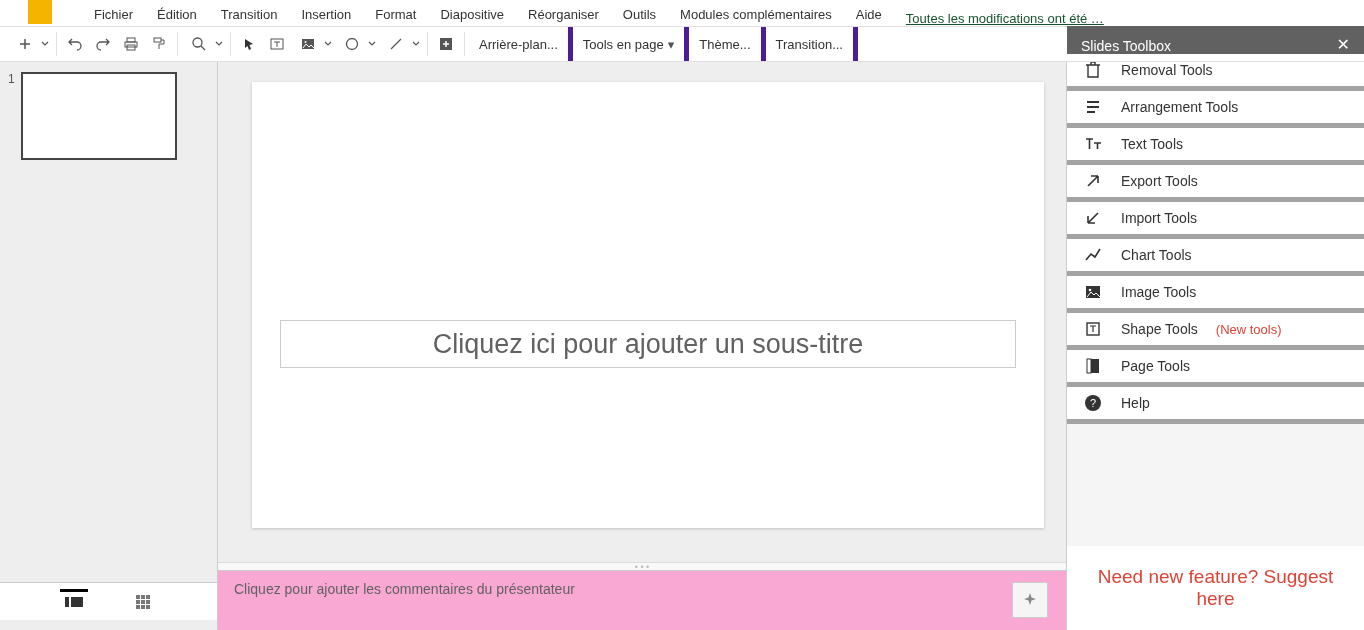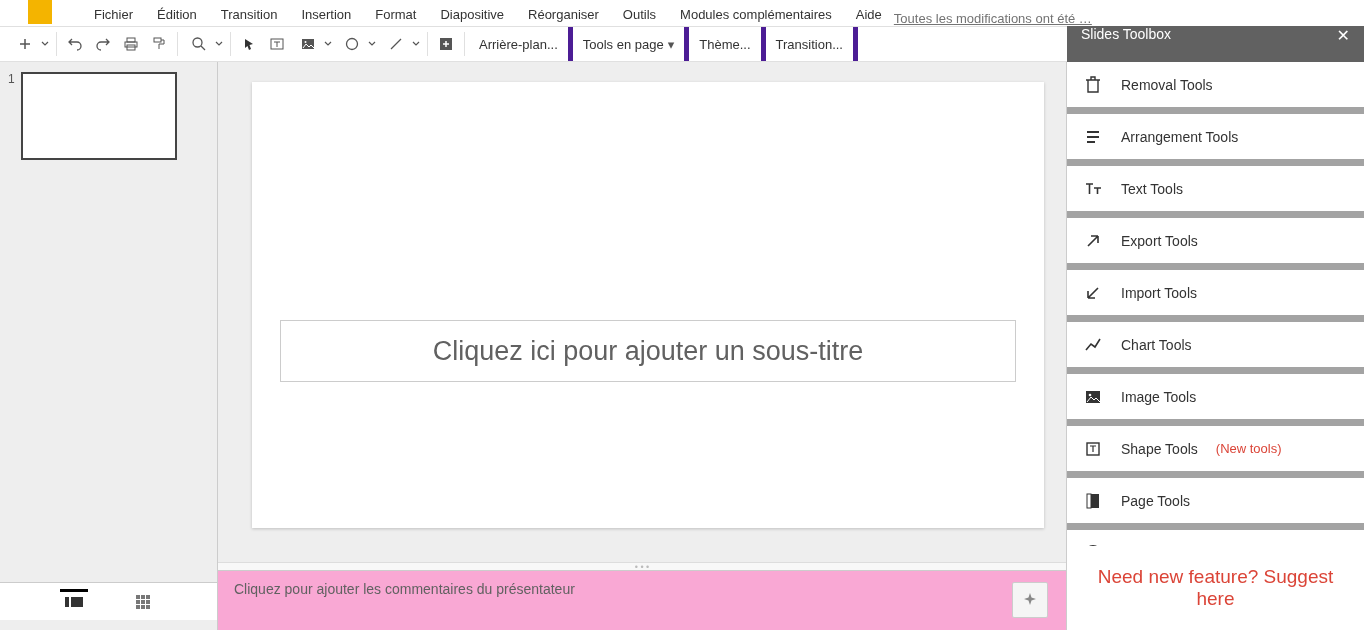--- a/index.html
+++ b/index.html
@@ -1,20 +1,20 @@
 <!DOCTYPE html>
 <html><head>
 <meta charset="utf-8">
 <style>
 * { box-sizing: border-box; margin: 0; padding: 0; }
 body { font-family: Arial, sans-serif; font-size: 13px; color: #333; overflow: hidden; width: 1364px; height: 630px; background: #fff; }
 .menubar { height: 26px; display: flex; align-items: flex-end; padding: 0 10px; gap: 0; }
 .logo-box { width:24px; height:24px; background:#f4b400; margin-left:18px; margin-right:30px; position:relative; top:-2px;}
 .menu-item { padding: 4px 12px; cursor: pointer; color: #333; font-size: 13px; }
-.mods-text { color: #737373; text-decoration: underline; font-size: 13px; cursor:pointer;}
+.mods-text { color: #14532d; text-decoration: underline; margin-left: 12px; font-size: 13px; cursor:pointer;}
 .toolbar { height: 36px; border-top: 1px solid #e0e0e0; border-bottom: 1px solid #e0e0e0; display: flex; align-items: center; padding: 0 8px; position: relative; }
 .tool-btn { width: 28px; height: 28px; display: flex; align-items: center; justify-content: center; cursor: pointer; color: #555; border-radius: 2px; }
 .tool-sep { width: 1px; height: 24px; background: #e0e0e0; margin: 0 4px; }
 .tool-dropdown { display: flex; align-items: center; gap: 2px; cursor:pointer; padding:0 3px;}
 .tool-text-btn { height: 34px; display: flex; align-items: center; padding: 0 10px; border-right: 5px solid #4c1d95; font-size: 13px; color: #333; cursor: pointer; }
 .tool-text-btn:first-of-type { border-left: 1px solid #e0e0e0; }
 .tool-text-btn .chev { margin-left:4px; color:#555;}
 .collapse-chev { position:absolute; right:12px; color:#555; cursor:pointer;}
 .main { display: flex; height: calc(630px - 26px - 36px); }
 .filmstrip { width: 218px; background: #eee; border-right: 1px solid #ccc; padding: 10px 8px; display:flex; flex-direction:column;}
@@ -22,31 +22,31 @@
 .thumb-num { font-size:12px; color:#555; }
 .thumb { width: 156px; height: 88px; background: #fff; border: 2px solid #444; }
 .filmstrip-footer { margin-top:auto; height:38px; background:#fff; border-top:1px solid #ccc; display:flex; align-items:center; justify-content:space-around; margin-left:-8px; margin-right:-8px; padding:0 40px;}
 .film-tab { width:28px; height:24px; display:flex; align-items:center; justify-content:center; color:#616161; cursor:pointer;}
 .film-tab.active { border-top:3px solid #000; margin-top:-2px;}
 .canvas-area { flex: 1; background: #eee; display: flex; flex-direction: column; position: relative; }
 .canvas-scroll { flex:1; display:flex; align-items:flex-start; justify-content:center; padding:20px 0 0 0; overflow:hidden;}
 .slide { width: 792px; height: 446px; background: #fff; box-shadow: 0 1px 3px rgba(0,0,0,0.2); position:relative; margin-left:12px;}
 .title-box { position:absolute; left:28px; top:62px; width:736px; height:160px; border:1px solid #ccc; display:flex; align-items:center; justify-content:center; text-align:center; }
 .title-box span { font-size:46px; color:#212121; line-height:1.3; font-family: Arial, sans-serif;}
-.subtitle-box { position:absolute; left:28px; top:238px; width:736px; height:62px; border:1px solid #ccc; display:flex; align-items:center; justify-content:center;}
+.subtitle-box { position:absolute; left:28px; top:238px; width:736px; height:48px; border:1px solid #ccc; display:flex; align-items:center; justify-content:center;}
 .subtitle-box span { font-size:27px; color:#616161; }
 .drag-handle { height:8px; background:#f8f8f8; border-top:1px solid #ddd; display:flex; align-items:center; justify-content:center; color:#bbb; font-size:9px;}
 .speaker-notes { height:60px; background:#f9a8d4; border-top:1px solid #ccc; padding:10px 16px; position:relative;}
 .speaker-notes span { color:#616161; font-size:14px;}
 .explore-btn { position:absolute; right:18px; bottom:12px; width:36px; height:36px; border:1px solid #ccc; background:#f5f5f5; border-radius:2px; display:flex; align-items:center; justify-content:center; color:#666; cursor:pointer;}
 .sidebar { width: 298px; border-left: 1px solid #ccc; display: flex; flex-direction: column; background:#fff;}
-.sidebar-header { height: 36px; background: #616161; color: #fff; display: flex; align-items: flex-start; padding: 0 14px; font-size: 14px; position:relative; top:-36px; margin-bottom:-36px;}
+.sidebar-header { height: 28px; background: #616161; color: #fff; display: flex; align-items: flex-end; padding: 0 14px; font-size: 14px; position:relative; top:-36px; margin-bottom:-36px;}
 .sidebar-close { margin-left:auto; cursor:pointer; font-size:16px;}
 .sidebar-list { flex:1; overflow:auto; background:#f5f5f5;}
-.sidebar-item { height:52px; background:#fff; border-bottom:7px solid #a3a3a3; display:flex; align-items:center; padding:0 16px; gap:18px; cursor:pointer; font-size:14px; color:#333;}
+.sidebar-item { height:37px; background:#fff; border-bottom:5px solid #a3a3a3; display:flex; align-items:center; padding:0 16px; gap:18px; cursor:pointer; font-size:14px; color:#333;}
 .sidebar-item svg { flex-shrink:0; }
 .new-tag { color:#db4437; font-size:13px;}
 .sidebar-footer { padding:20px; text-align:center;}
 .sidebar-footer a { color:#db4437; font-size:19px; text-decoration:none; cursor:pointer;}
 svg { display:block; }
 </style>
 </head>
 <body>
 
 <div class="menubar">

